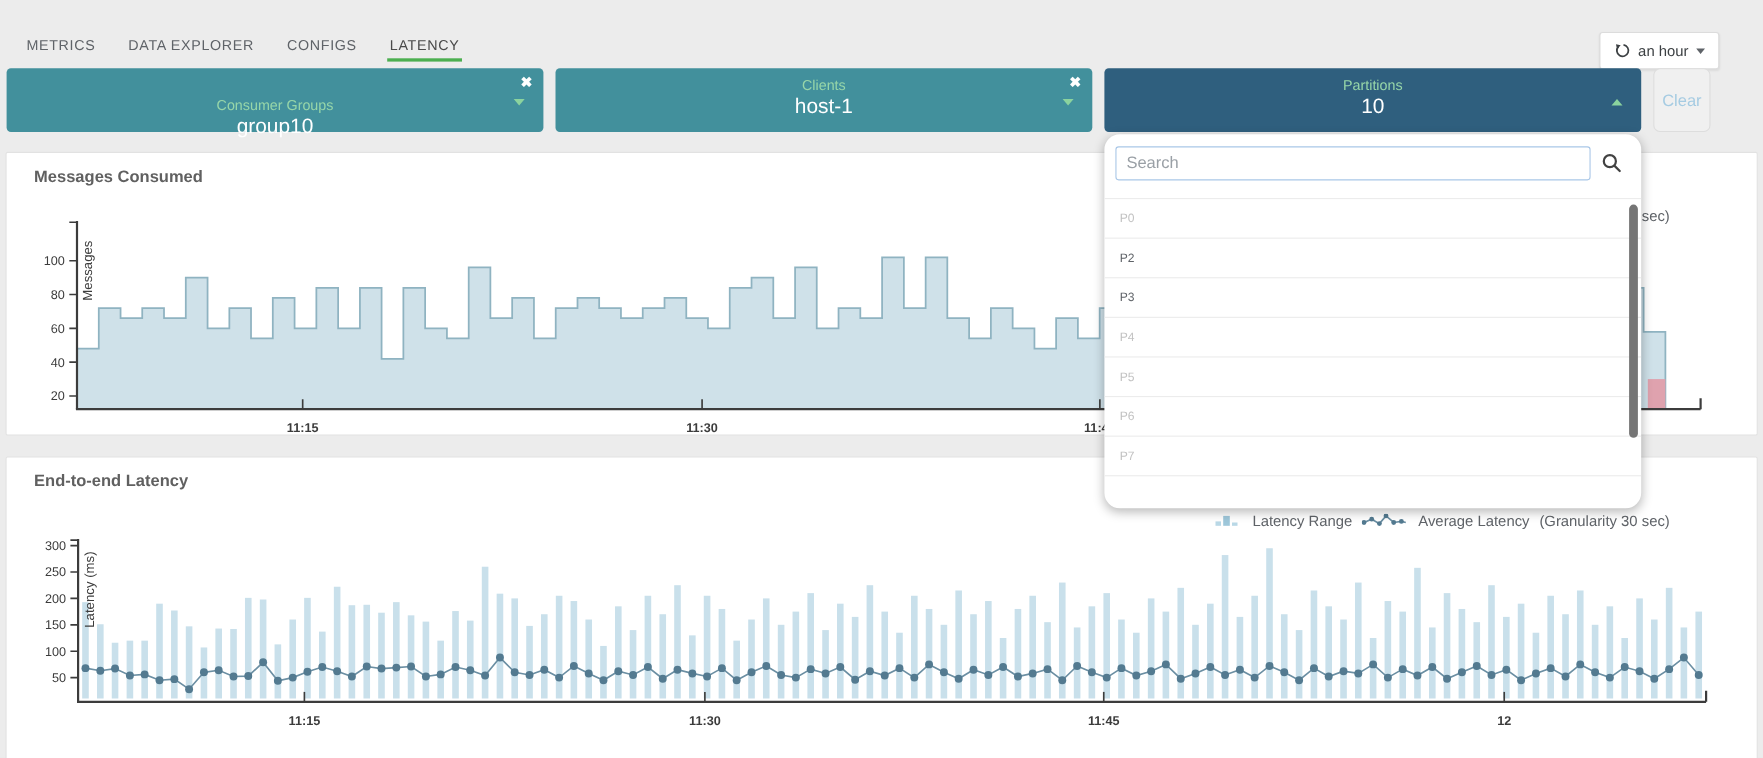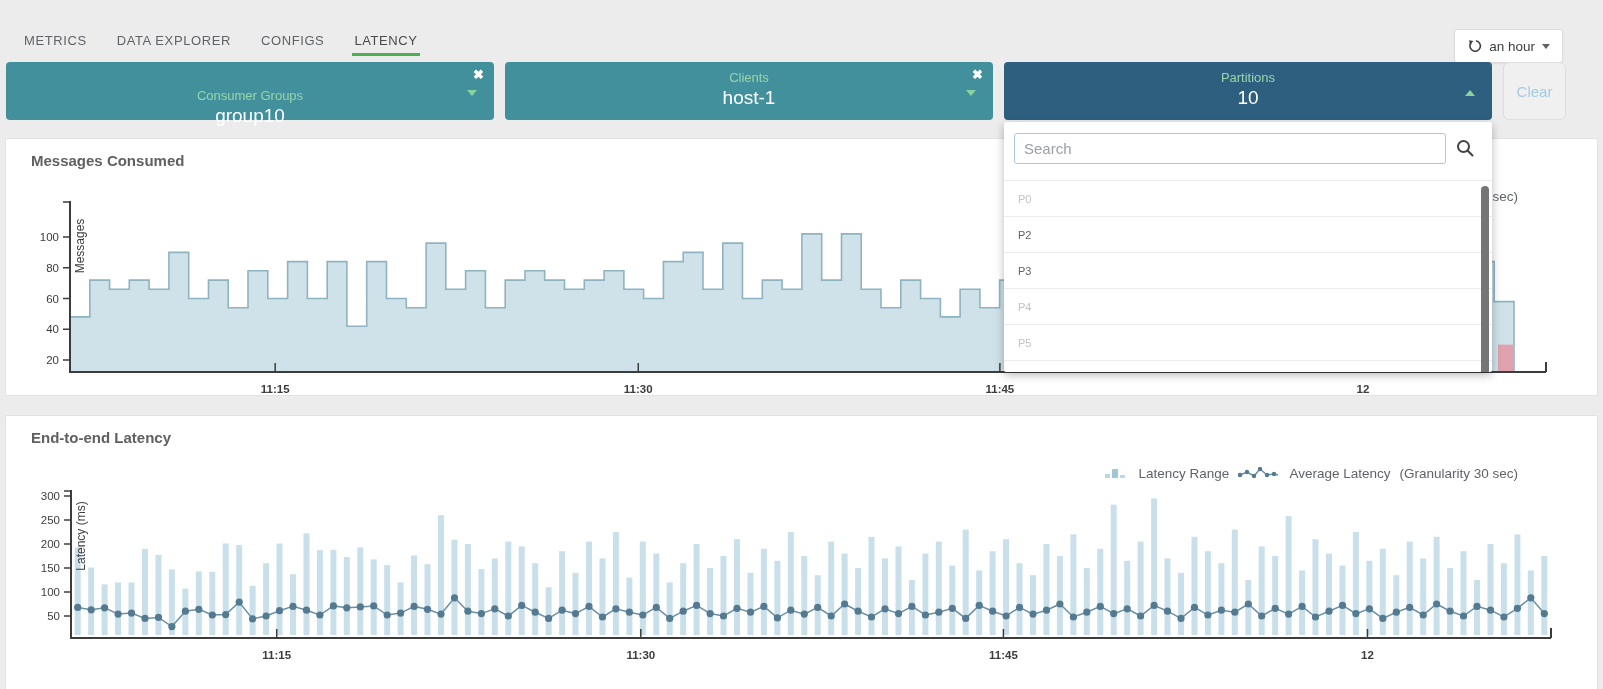--- a/index.html
+++ b/index.html
@@ -19,28 +19,28 @@
   
   .filter-card { position:absolute; top:62px; height:58px; width:488px; border-radius:4px; text-align:center; cursor:pointer; }
   .fc-teal { background:#42909c; }
   .fc-dark { background:#2f5f7e; }
   .fc-label { font-size:13px; padding-top:8px; }
   .fc-value { font-size:19px; color:#fff; margin-top:2px; }
   .fc-close { position:absolute; top:6px; right:10px; color:#fff; font-size:13px; font-weight:bold; line-height:13px; cursor:pointer; }
   .fc-caret { position:absolute; right:17px; top:28px; width:0; height:0; border-left:5px solid transparent; border-right:5px solid transparent; }
   .caret-open-up { border-bottom:6px solid; }
   .caret-closed-dn { border-top:6px solid; }
-  .clear-btn { position:absolute; top:62px; left:1503px; width:63px; height:58px; background:#f0f0f0; border:1px solid #ddd; border-radius:6px; font-size:15px; display:flex; align-items:center; justify-content:center; cursor:pointer; font-family:inherit; }
+  .clear-btn { position:absolute; top:62px; left:1503px; width:52px; height:58px; background:#f0f0f0; border:1px solid #ddd; border-radius:6px; font-size:15px; display:flex; align-items:center; justify-content:center; cursor:pointer; font-family:inherit; }
   
   .card { position:absolute; left:5px; width:1593px; background:#fff; border:1px solid #e2e2e2; border-radius:2px; }
   .card-title { position:absolute; left:25px; top:13px; font-size:15px; font-weight:700; color:#606060; }
   .legend { position:absolute; right:79px; top:50px; display:flex; align-items:center; gap:9px; font-size:13.5px; color:#5f6368; white-space:nowrap; }
   .chart-svg { position:absolute; left:0; top:0; }
   
-  .dd-panel { position:absolute; left:1004px; top:122px; width:488px; height:250px; background:#fff; border-radius:2px; box-shadow:0 3px 10px rgba(0,0,0,.28); z-index:20; overflow:hidden; }
+  .dd-panel { position:absolute; left:1004px; top:122px; width:488px; height:340px; background:#fff; border-radius:14px; box-shadow:0 3px 10px rgba(0,0,0,.28); z-index:20; overflow:hidden; }
   .dd-search { position:absolute; left:10px; top:11px; width:432px; height:31px; border:1px solid #a9c7e7; border-radius:3px; padding:0 9px; font-size:15px; color:#333; font-family:inherit; outline:none; }
   .dd-search::placeholder { color:#9aa0a6; }
   .dd-mag { position:absolute; left:450px; top:15px; width:22px; height:22px; }
   .p-list { position:absolute; left:0; right:0; top:58px; list-style:none; border-top:1px solid #ececec; }
   .p-list li { height:36px; line-height:36px; padding-left:14px; font-size:11px; color:#5f6368; border-bottom:1px solid #ececec; cursor:pointer; }
   .p-list li.muted { color:#c2c2c2; }
   .dd-thumb { position:absolute; right:3px; top:64px; width:8px; height:212px; background:#757575; border-radius:4px; cursor:grab; }
 </style>
 </head>
 <body>

